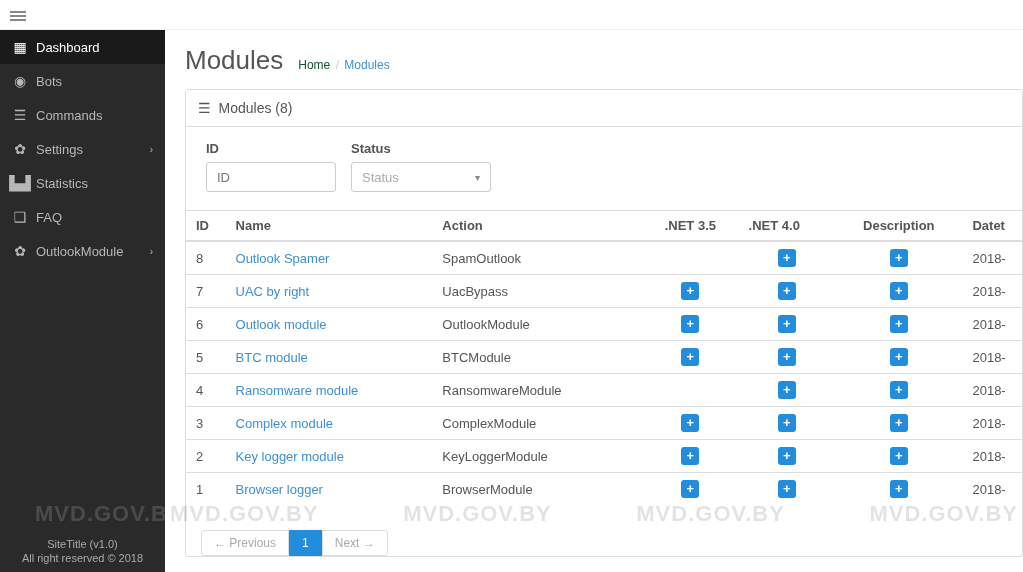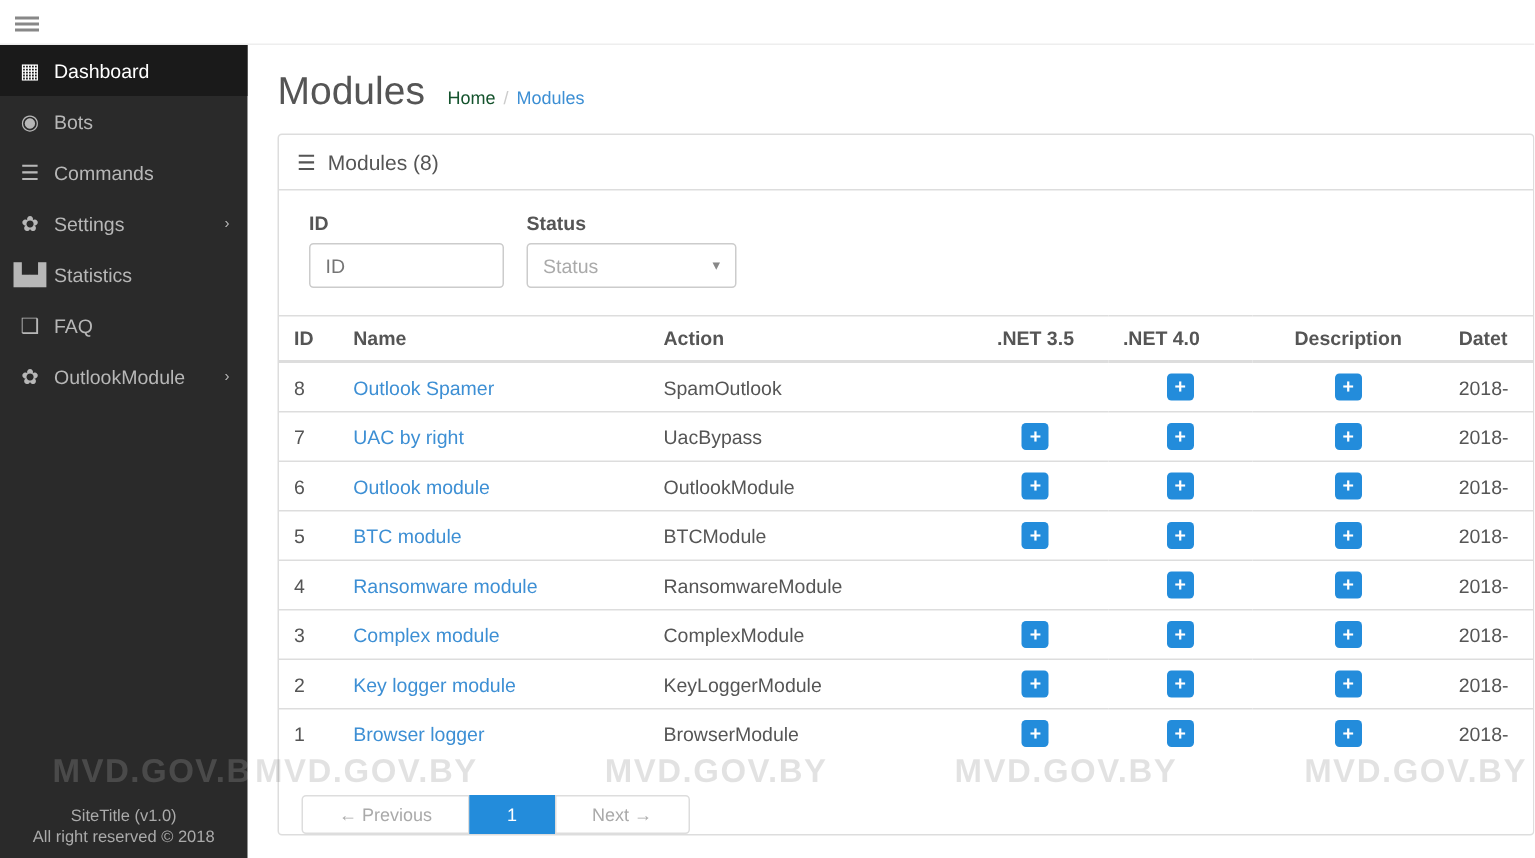--- a/index.html
+++ b/index.html
@@ -53,21 +53,21 @@
     .col-net40 { width: 100px; text-align: left; }
     .col-desc { width: 130px; text-align: center; }
     .col-date { width: 60px; }
     td.tc { text-align: center; }
     
     .link { color: #3d8fd4; cursor: pointer; text-decoration: none; }
     
     .plus-badge { display: inline-block; width: 18px; height: 18px; line-height: 18px; background: #238cdb; color: #fff; text-align: center; border-radius: 3px; font-weight: bold; font-size: 13px; cursor: pointer; }
     
     .pagination { display: flex; margin: 25px 0 0 15px; gap: 0; }
-    .page-btn { border: 1px solid #ddd; padding: 5px 24px; font-size: 12px; color: #aaa; background: #fff; cursor: pointer; }
+    .page-btn { border: 1px solid #ddd; padding: 5px 12px; font-size: 12px; color: #aaa; background: #fff; cursor: pointer; }
     .page-btn.active { background: #238cdb; color: #fff; border-color: #238cdb; }
     .page-btn:first-child { border-radius: 3px 0 0 3px; }
     .page-btn:last-child { border-radius: 0 3px 3px 0; }
     
     .watermark-row { position: absolute; bottom: 45px; left: 0; right: 0; display: flex; justify-content: space-between; pointer-events: none; opacity: 0.11; padding: 0 5px; }
     .watermark { font-size: 22px; font-weight: bold; color: #000; letter-spacing: 1px; }
     .sidebar-watermark { position: absolute; bottom: 45px; left: 35px; font-size: 22px; font-weight: bold; color: #fff; opacity: 0.15; letter-spacing: 1px; pointer-events: none; }
   </style>
 </head>
 <body>

